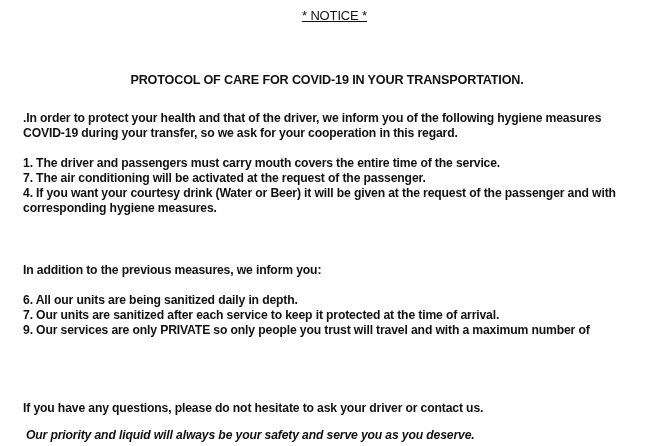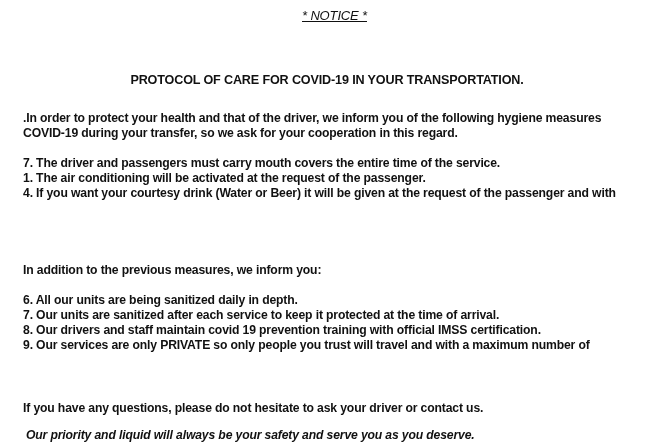--- a/index.html
+++ b/index.html
@@ -18,21 +18,20 @@
       letter-spacing: -0.15px;
     }
     .notice {
       position: absolute;
       top: 8px;
       left: 0;
       width: 669px;
       text-align: center;
       font-size: 13px;
       text-decoration: underline;
-      font-style: italic;
     }
     .title {
       position: absolute;
       top: 73px;
       left: 0;
       width: 654px;
       text-align: center;
       font-weight: bold;
       font-size: 12.6px;
     }
@@ -55,33 +54,33 @@
   <div class="notice">* NOTICE *</div>
 
   <div class="title">PROTOCOL OF CARE FOR COVID-19 IN YOUR TRANSPORTATION.</div>
 
   <div class="block" style="top:107px;">
     <span class="line">.In order to protect your health and that of the driver, we inform you of the following hygiene measures</span>
     <span class="line">COVID-19 during your transfer, so we ask for your cooperation in this regard.</span>
   </div>
 
   <div class="block" style="top:152px;">
-    <span class="line">7. The driver and passengers must carry mouth covers the entire time of the service.</span>
-    <span class="line">1. The air conditioning will be activated at the request of the passenger.</span>
+    <span class="line">1. The driver and passengers must carry mouth covers the entire time of the service.</span>
+    <span class="line">7. The air conditioning will be activated at the request of the passenger.</span>
     <span class="line">4. If you want your courtesy drink (Water or Beer) it will be given at the request of the passenger and with</span>
+    <span class="line">corresponding hygiene measures.</span>
   </div>
 
   <div class="block" style="top:259px;">
     <span class="line">In addition to the previous measures, we inform you:</span>
   </div>
 
   <div class="block" style="top:289px;">
     <span class="line">6. All our units are being sanitized daily in depth.</span>
     <span class="line">7. Our units are sanitized after each service to keep it protected at the time of arrival.</span>
-    <span class="line">8. Our drivers and staff maintain covid 19 prevention training with official IMSS certification.</span>
     <span class="line">9. Our services are only PRIVATE so only people you trust will travel and with a maximum number of</span>
   </div>
 
   <div class="block" style="top:397px;">
     <span class="line">If you have any questions, please do not hesitate to ask your driver or contact us.</span>
   </div>
 
   <div class="block italic" style="top:424px; left:22px;">
     <span class="line">Our priority and liquid will always be your safety and serve you as you deserve.</span>
   </div>

